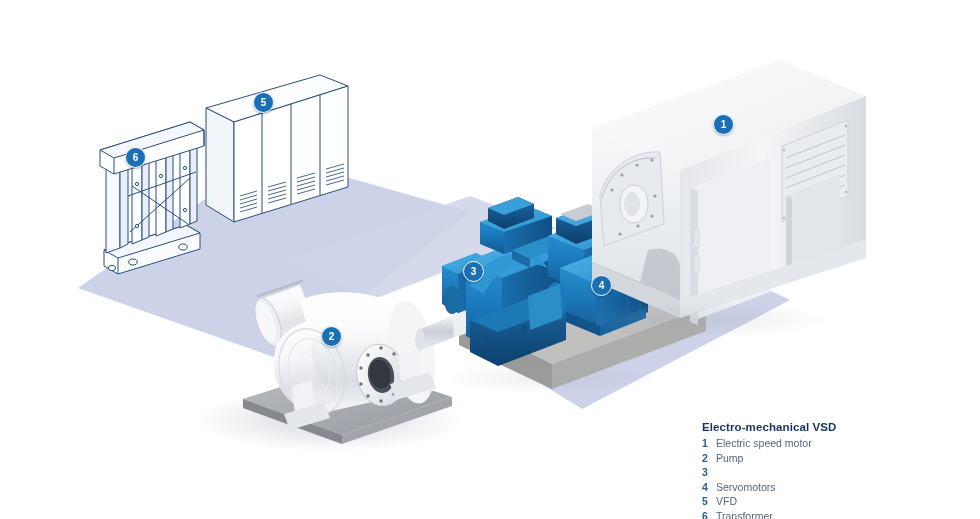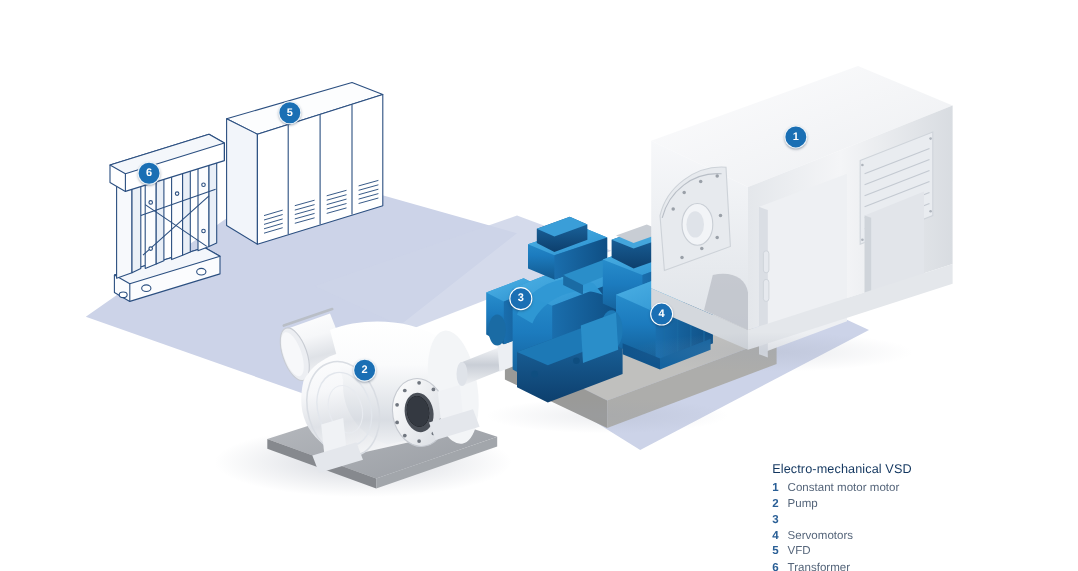--- a/index.html
+++ b/index.html
@@ -13,21 +13,21 @@
   .badge{position:absolute;width:19px;height:19px;border-radius:50%;
          background:#1a6fb4;color:#ffffff;font-size:10px;font-weight:bold;
          line-height:19px;text-align:center;
          box-shadow:0 1px 2px rgba(20,40,70,.35);
          border:1.5px solid rgba(255,255,255,.92);
          box-sizing:content-box;cursor:pointer;}
   .badge.on-dark{border-color:#ffffff;}
 
   
   #legend{position:absolute;left:702px;top:421px;width:270px;}
-  #legend .lg-title{font-size:11.5px;font-weight:normal;color:#12365f;
+  #legend .lg-title{font-size:11.5px;font-weight:bold;color:#12365f;
                     letter-spacing:.1px;margin-bottom:4px;}
   #legend .lg-row{display:flex;align-items:flex-start;margin-bottom:1px;}
   #legend .lg-num{width:14px;flex:0 0 14px;font-size:10.5px;font-weight:bold;
                   color:#2a5f96;line-height:13.5px;}
   #legend .lg-lbl{font-size:10.5px;color:#55657a;line-height:13.5px;
                   white-space:nowrap;}
 </style>
 </head>
 <body>
 
@@ -394,21 +394,21 @@
   <div class="badge on-dark" style="left:463px;top:261px;">3</div>
   <div class="badge on-dark" style="left:591px;top:275px;">4</div>
   <div class="badge" style="left:253px;top:92px;">5</div>
   <div class="badge" style="left:125px;top:147px;">6</div>
 
   <div id="legend">
     <div class="lg-title">Electro-mechanical VSD</div>
 
     <div class="lg-row">
       <span class="lg-num">1</span>
-      <span class="lg-lbl">Constant motor motor</span>
+      <span class="lg-lbl">Electric speed motor</span>
     </div>
     <div class="lg-row">
       <span class="lg-num">2</span>
       <span class="lg-lbl">Pump</span>
     </div>
     <div class="lg-row">
       <span class="lg-num">3</span>
     </div>
     <div class="lg-row">
       <span class="lg-num">4</span>

